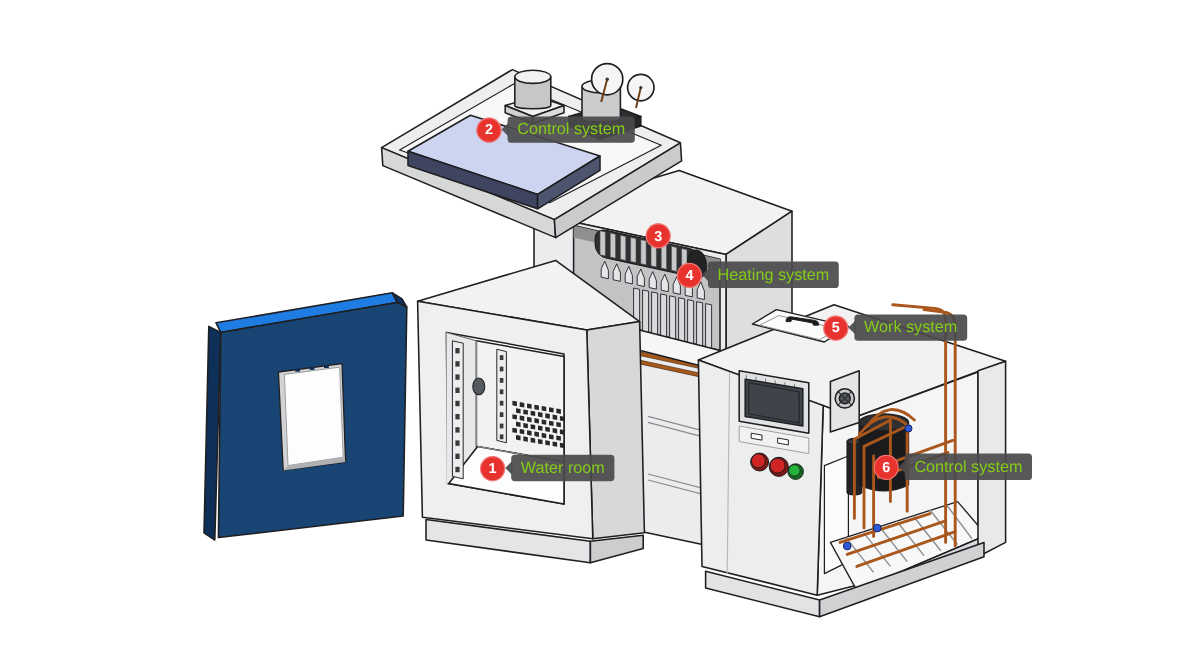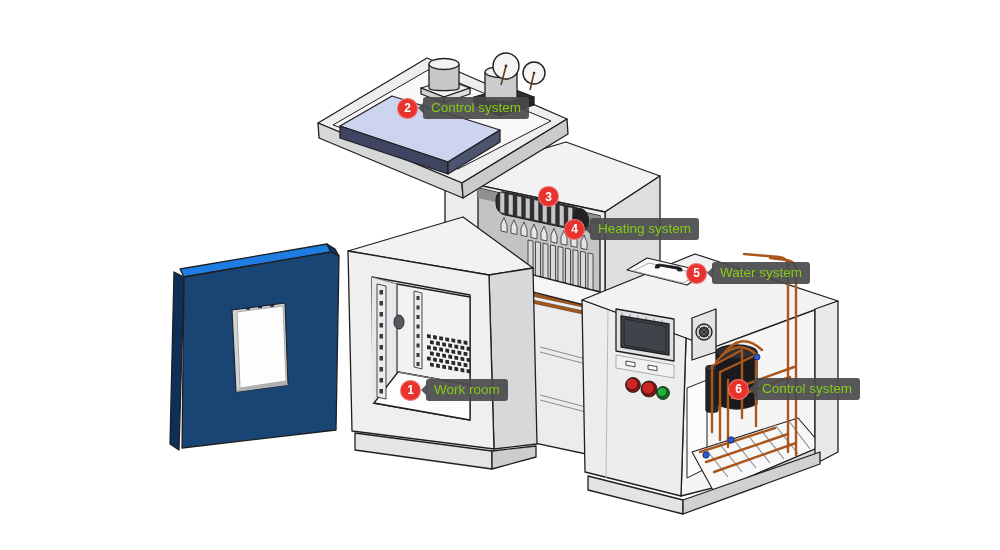--- a/index.html
+++ b/index.html
@@ -352,40 +352,40 @@
           <rect x="270" y="304.5" width="4" height="2.2"></rect>
         </g>
       </g>
     </g>
 
   </g>
 </svg>
 
 <div class="callout" style="left:400px;top:379px;">
   <span class="badge">1</span>
-  <span class="tag">Work room</span>
+  <span class="tag">Water room</span>
 </div>
 
 <div class="callout" style="left:397px;top:97px;">
   <span class="badge">2</span>
   <span class="tag">Control system</span>
 </div>
 
 <div class="callout" style="left:538px;top:186px;">
   <span class="badge">3</span>
 </div>
 
 <div class="callout" style="left:564px;top:218px;">
   <span class="badge">4</span>
   <span class="tag">Heating system</span>
 </div>
 
 <div class="callout" style="left:686px;top:262px;">
   <span class="badge">5</span>
-  <span class="tag">Water system</span>
+  <span class="tag">Work system</span>
 </div>
 
 <div class="callout" style="left:728px;top:378px;">
   <span class="badge">6</span>
   <span class="tag">Control system</span>
 </div>
 
 </div>
 
 </body></html>

